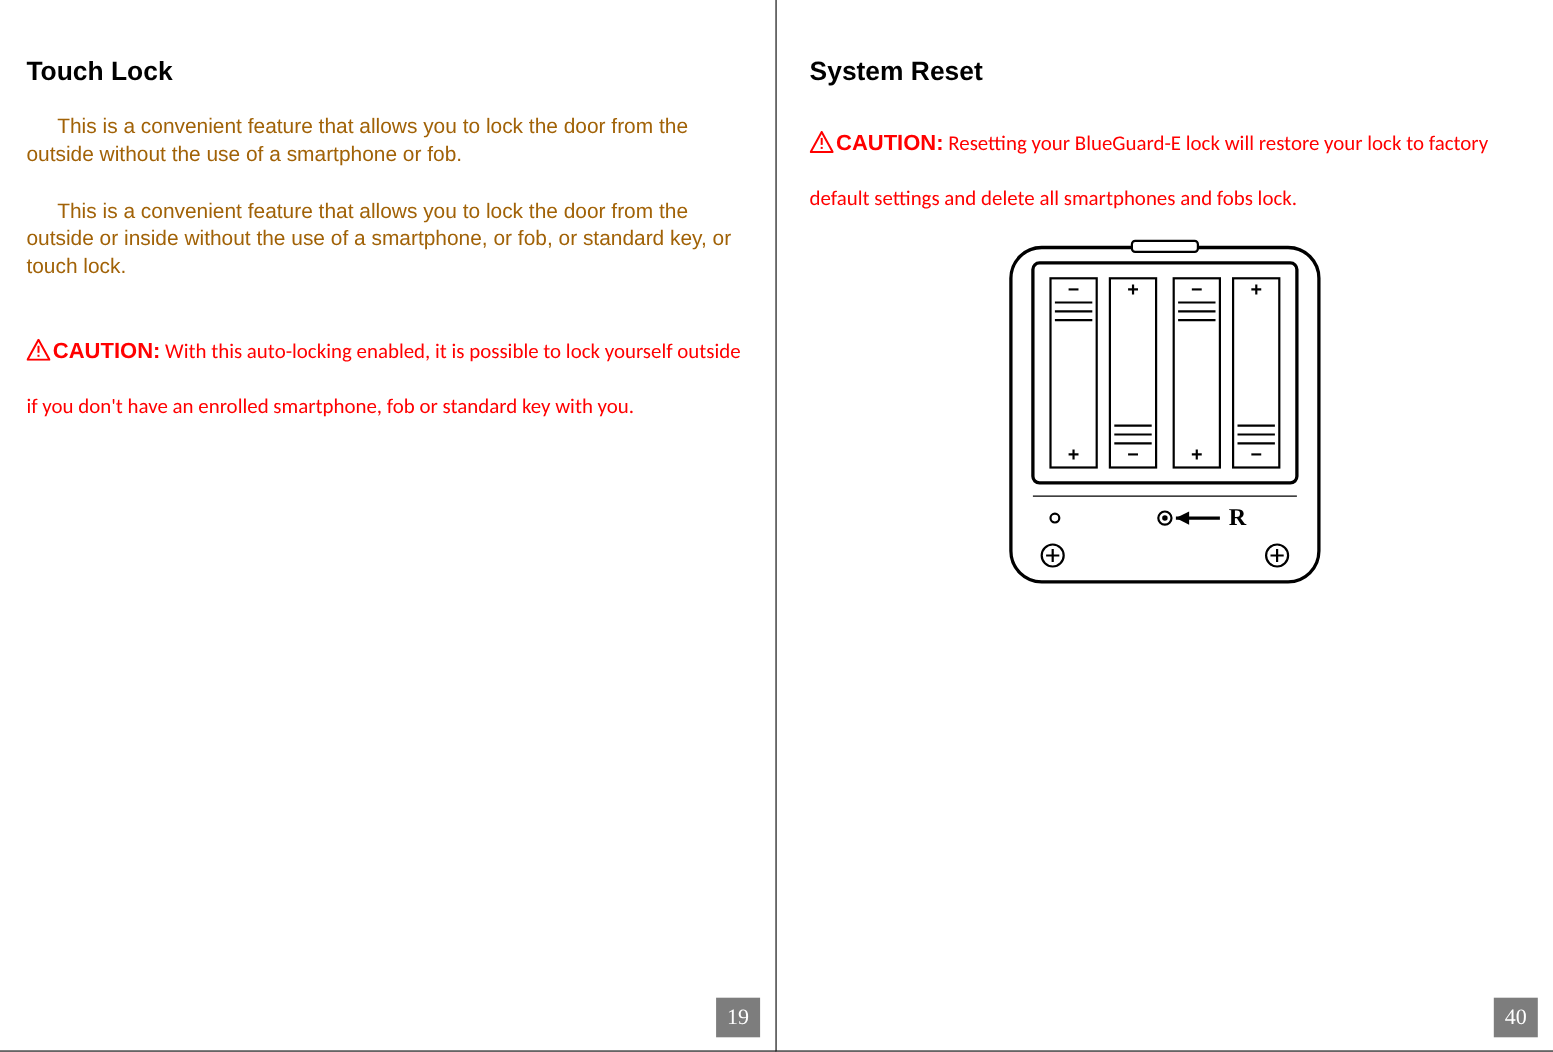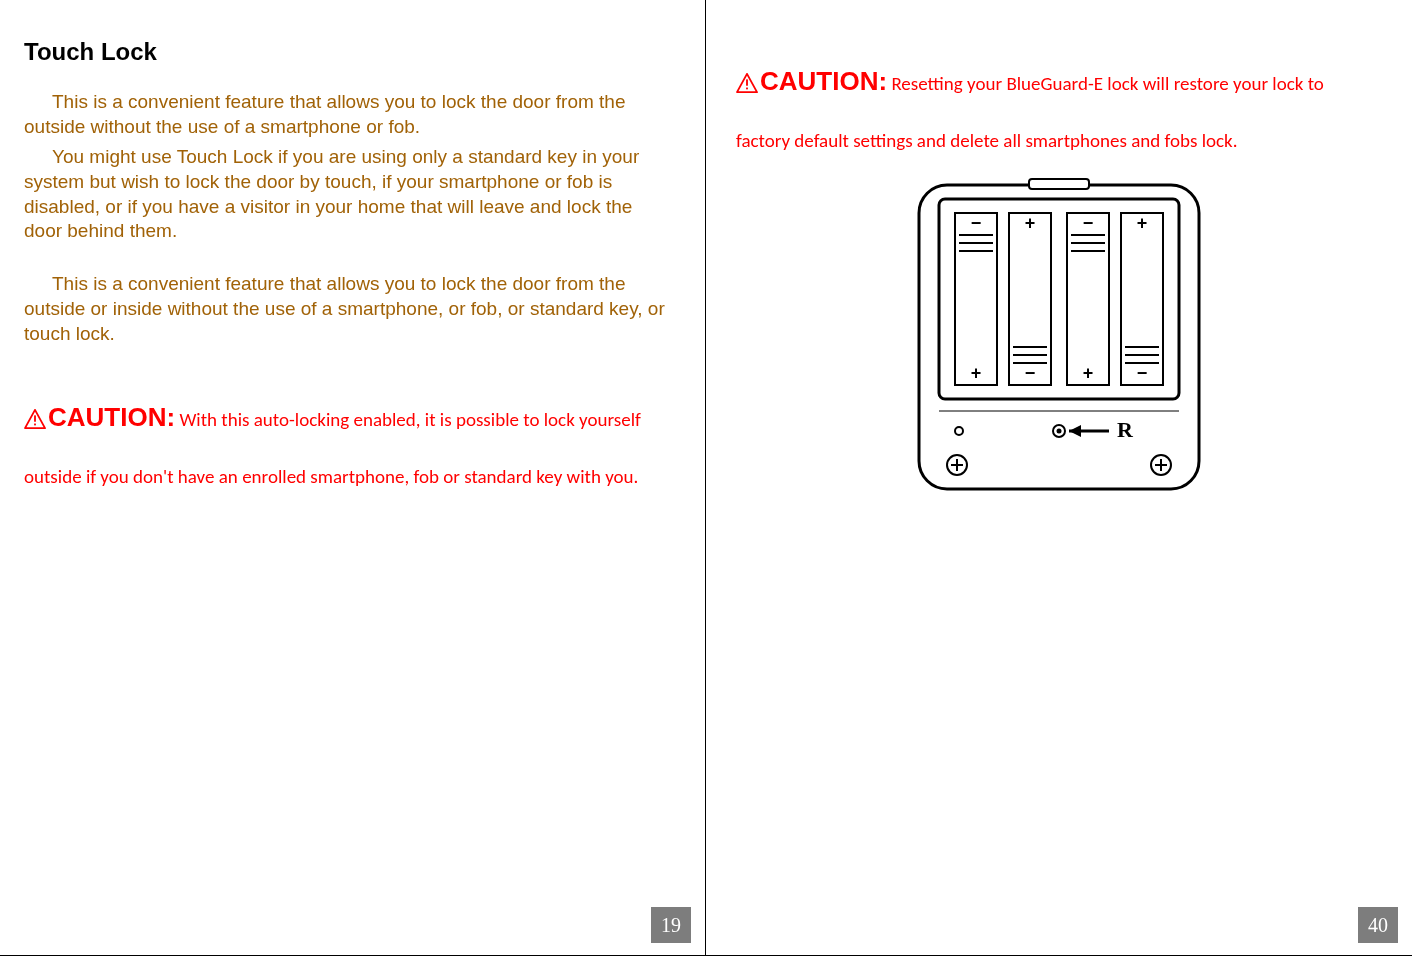--- a/index.html
+++ b/index.html
@@ -7,21 +7,21 @@
       font-family: Arial, Helvetica, sans-serif;
       width: 1412px;
       height: 956px;
       display: flex;
       background: #fff;
       position: relative;
     }
     .page {
       width: 50%;
       height: 100%;
-      padding: 38px 30px 60px 24px;
+      padding: 52px 30px 60px 24px;
       position: relative;
       border-bottom: 1px solid #000;
     }
     .page-left { border-right: 1px solid #000; }
     .page-right { padding-left: 30px; padding-right: 30px; }
     h2.section-heading {
       font-size: 24px;
       font-weight: bold;
       color: #000;
       margin-bottom: 24px;
@@ -37,21 +37,21 @@
       font-size: 19px;
       line-height: 2.6;
       color: #ff0000;
       font-family: Calibri, Arial, sans-serif;
       margin-top: 10px;
     }
     .caution-label {
       font-weight: bold;
       color: #ff0000;
       font-family: Arial, sans-serif;
-      font-size: 26px;
+      font-size: 20px;
     }
     .warn-icon {
       display: inline-block;
       width: 22px;
       height: 20px;
       vertical-align: -3px;
       margin-right: 2px;
     }
     .page-num {
       position: absolute;
@@ -84,21 +84,20 @@
     }
   </style>
 </head>
 <body>
 
 <div class="page page-left">
 
   <h2 class="section-heading">Touch Lock</h2>
 
   <p class="body-text indent">This is a convenient feature that allows you to lock the door from the outside without the use of a smartphone or fob.</p>
-  <p class="body-text indent">You might use Touch Lock if you are using only a standard key in your system but wish to lock the door by touch, if your smartphone or fob is disabled, or if you have a visitor in your home that will leave and lock the door behind them.</p>
 
   <div class="gap"></div>
 
 
   <p class="body-text indent">This is a convenient feature that allows you to lock the door from the outside or inside without the use of a smartphone, or fob, or standard key, or touch lock.</p>
 
   <div class="gap"></div>
 
   <div class="caution-block">
     <span class="warn-icon">
@@ -108,20 +107,21 @@
         <rect x="11" y="16" width="2" height="2" fill="#ff0000"></rect>
       </svg>
     </span><span class="caution-label">CAUTION:</span><span> With this auto-locking enabled, it is possible to lock yourself outside if you don't have an enrolled smartphone, fob or standard key with you.</span>
   </div>
 
   <div class="page-num">19</div>
 </div>
 
 <div class="page page-right">
 
+  <h2 class="section-heading">System Reset</h2>
 
   <div class="caution-block">
     <span class="warn-icon">
       <svg viewBox="0 0 24 22" width="22" height="20">
         <path d="M12 1 L23 21 L1 21 Z" fill="#fff" stroke="#ff0000" stroke-width="2" stroke-linejoin="round"></path>
         <rect x="11" y="7" width="2" height="7" fill="#ff0000"></rect>
         <rect x="11" y="16" width="2" height="2" fill="#ff0000"></rect>
       </svg>
     </span><span class="caution-label">CAUTION:</span><span> Resetting your BlueGuard-E lock will restore your lock to factory default settings and delete all smartphones and fobs lock.</span>
   </div>

